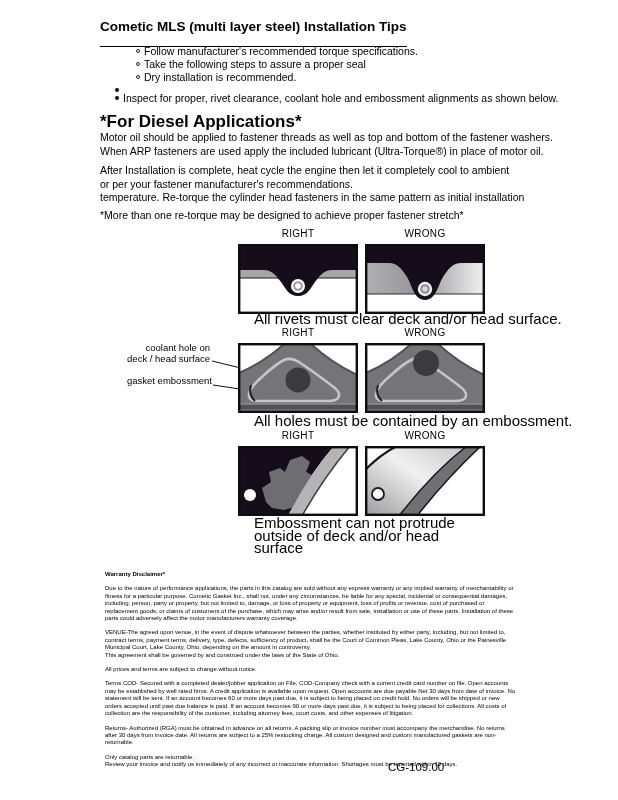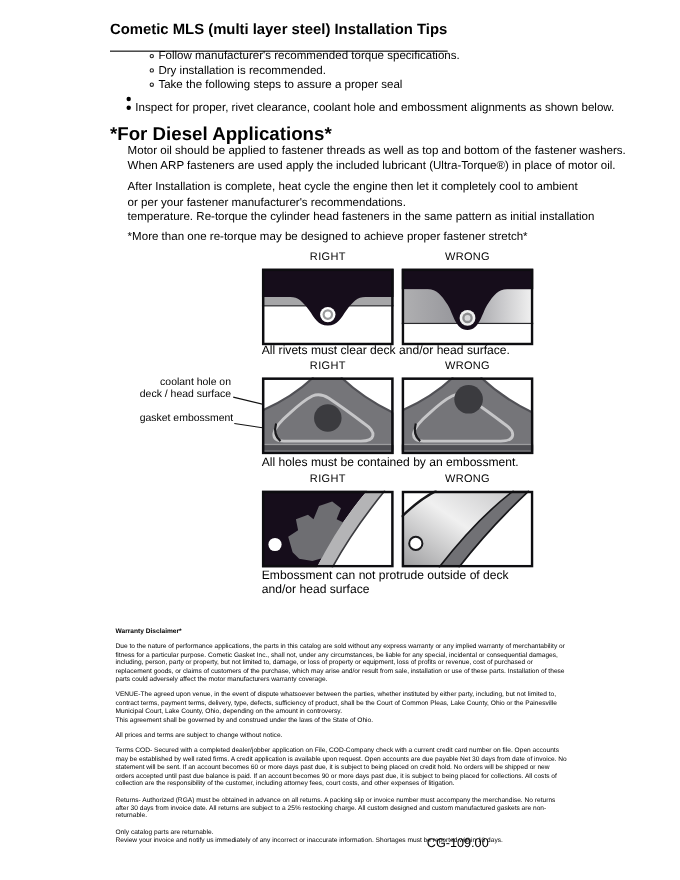--- a/index.html
+++ b/index.html
@@ -13,27 +13,27 @@
            border-bottom:1.5px solid #000; padding-bottom:12px; white-space:nowrap; }
 
   .tips { left:88px; top:45px; font-size:10.5px; line-height:13px; }
   .li { display:flex; align-items:flex-start; white-space:nowrap;margin-left:48px; }
   .li.sub { margin-left:27px; }
   .mk { flex:0 0 auto; display:inline-block; margin-right:4px; }
   .mk-o { width:4px; height:4px; border:1px solid #222; border-radius:50%; margin-top:4px; }
   .mk-f { width:4px; height:4px; background:#000; border-radius:50%; margin-top:4px; }
 
   .diesel-h { left:100px; top:112px; font-size:17px; font-weight:bold; white-space:nowrap; }
-  .bodyp { left:100px; font-size:10.5px; line-height:13.5px; white-space:nowrap;margin-left:16px; }
+  .bodyp { left:100px; font-size:10.5px; line-height:13.5px; white-space:nowrap; }
   .p1 { top:131px; } .p2 { top:164px; } .fnote { top:209px; }
 
   .dw-label { width:120px; text-align:center; font-size:10px; letter-spacing:.3px; white-space:nowrap; }
   .dbox { width:120px; height:70px; }
   .dbox svg { display:block; width:120px; height:70px; }
-  .caption { font-size:11px; line-height:12.5px; }
+  .caption { font-size:15px; line-height:12.5px;margin-left:16px; }
 
   .callout { font-size:9.5px; line-height:10.5px; text-align:right; }
 
   .warranty { left:105px; top:571px; width:412px; font-size:6px; line-height:7.4px; }
   .warranty .wh { font-weight:bold; margin-bottom:7px; }
   .warranty p { margin:0 0 7px 0; }
   .warranty p.nogap { margin-bottom:0; }
 
   .pagecode { left:388px; top:761px; font-size:11.5px; white-space:nowrap; }
 </style>
@@ -44,25 +44,25 @@
 
   <div class="abs title">Cometic MLS (multi layer steel) Installation Tips</div>
 
   <div class="abs tips">
     <div class="li">
       <span class="mk mk-o"></span>
       <span>Follow manufacturer's recommended torque specifications.</span>
     </div>
     <div class="li">
       <span class="mk mk-o"></span>
-      <span>Dry installation is recommended.</span>
+      <span>Take the following steps to assure a proper seal</span>
     </div>
     <div class="li">
       <span class="mk mk-o"></span>
-      <span>Take the following steps to assure a proper seal</span>
+      <span>Dry installation is recommended.</span>
     </div>
     <div class="li sub">
       <span class="mk mk-f"></span>
     </div>
     <div class="li sub">
       <span class="mk mk-f"></span>
       <span>Inspect for proper, rivet clearance, coolant hole and embossment alignments as shown below.</span>
     </div>
   </div>
 

